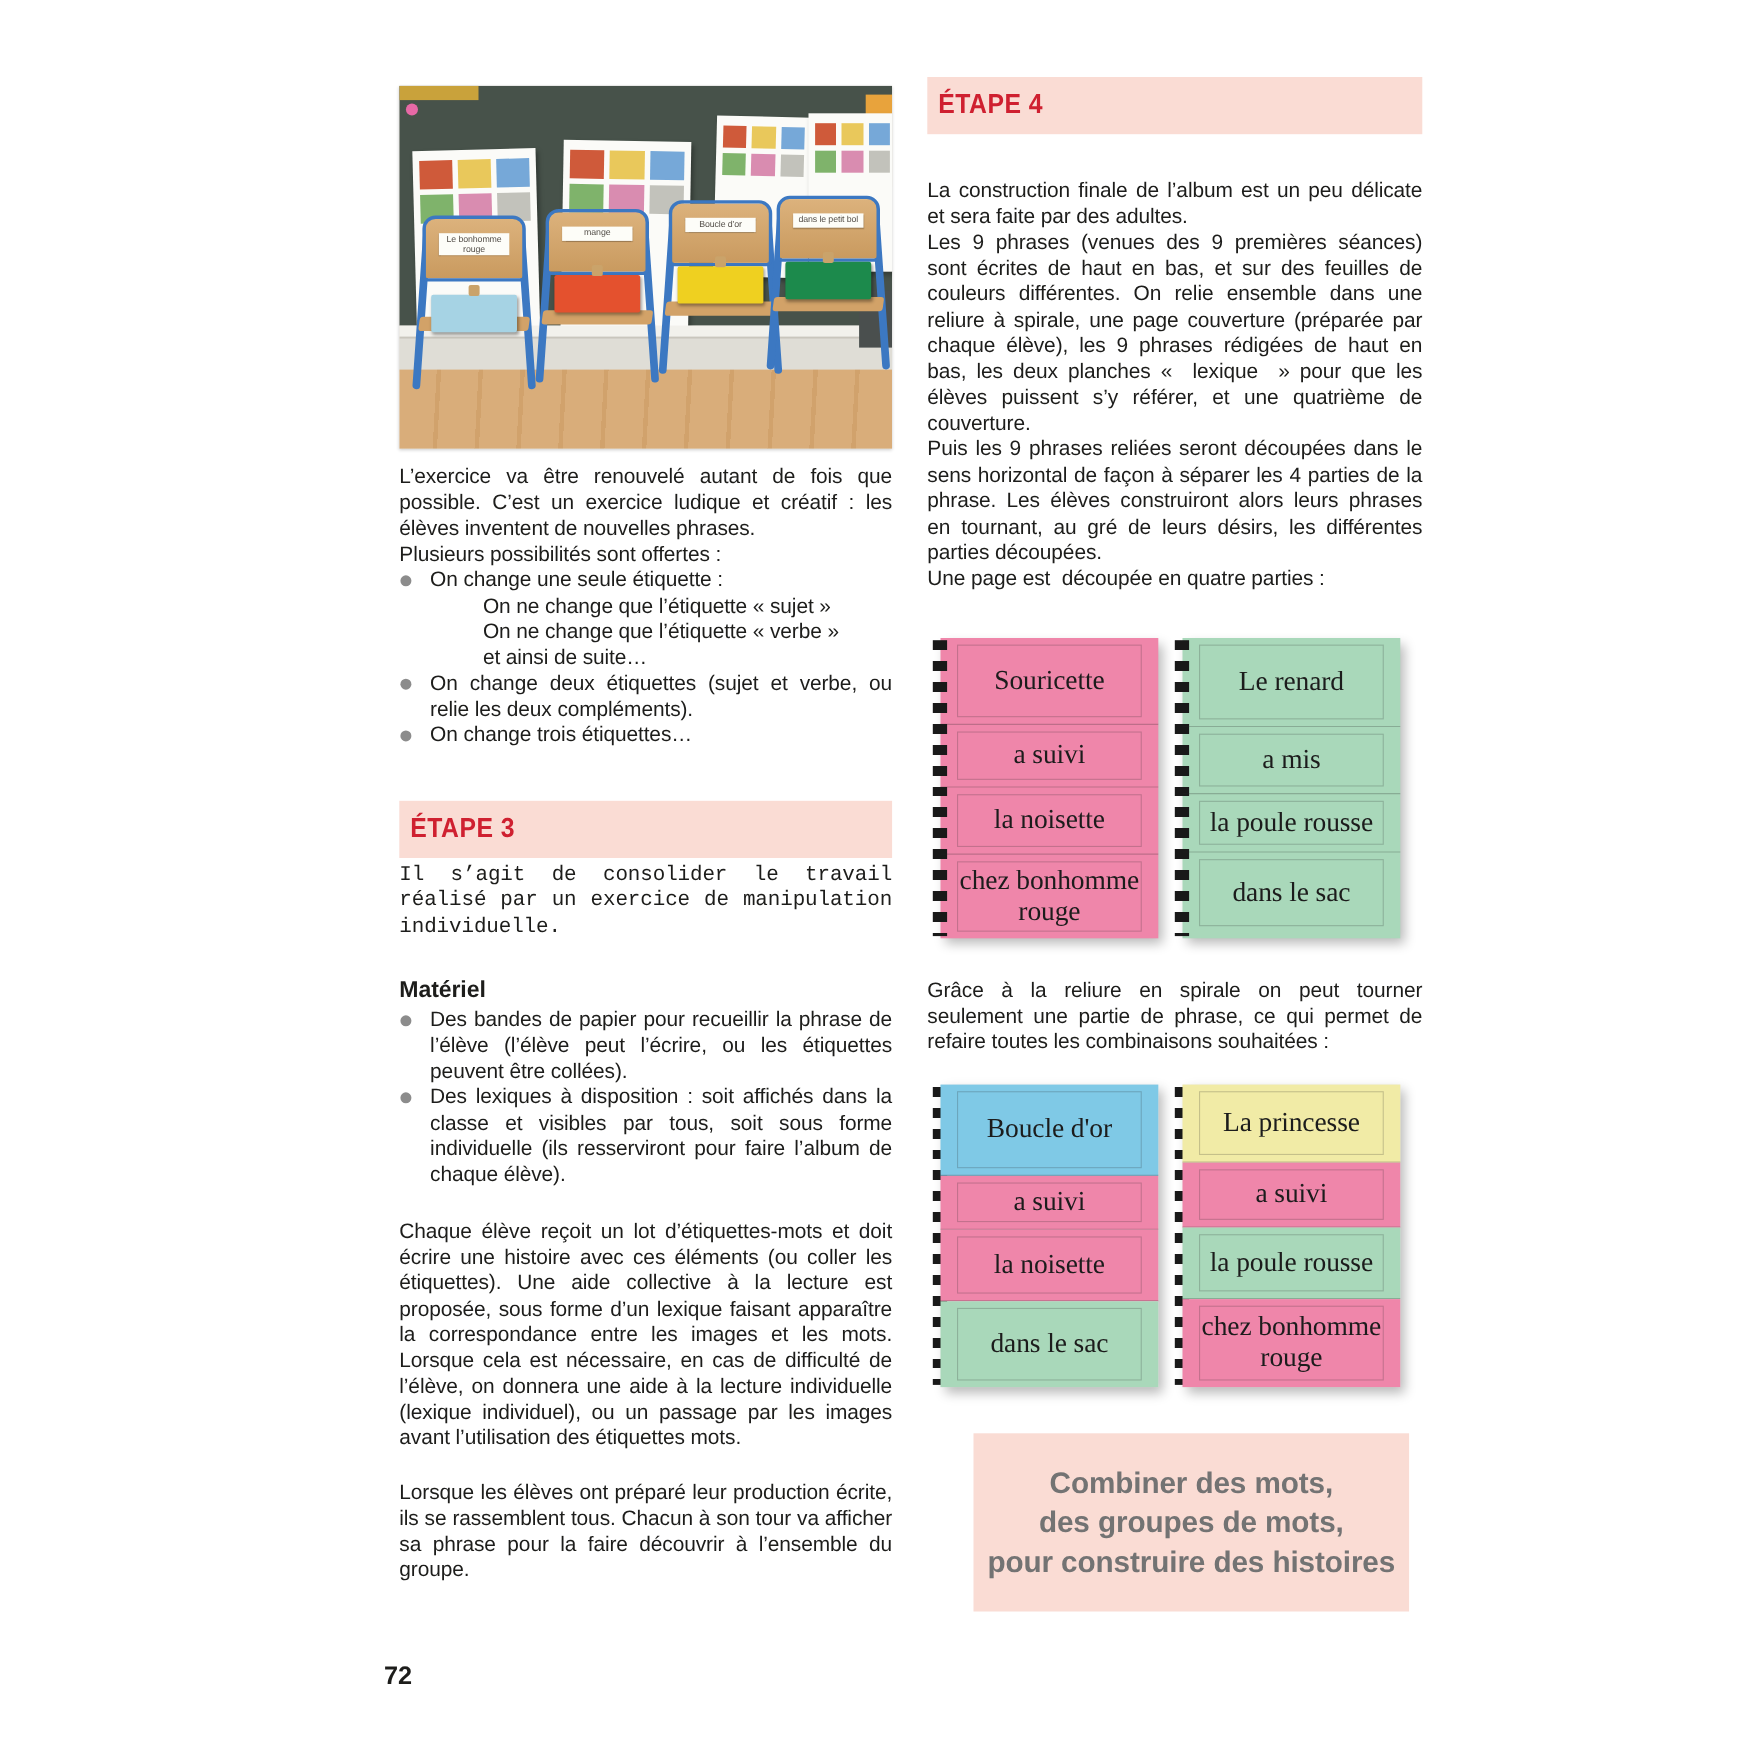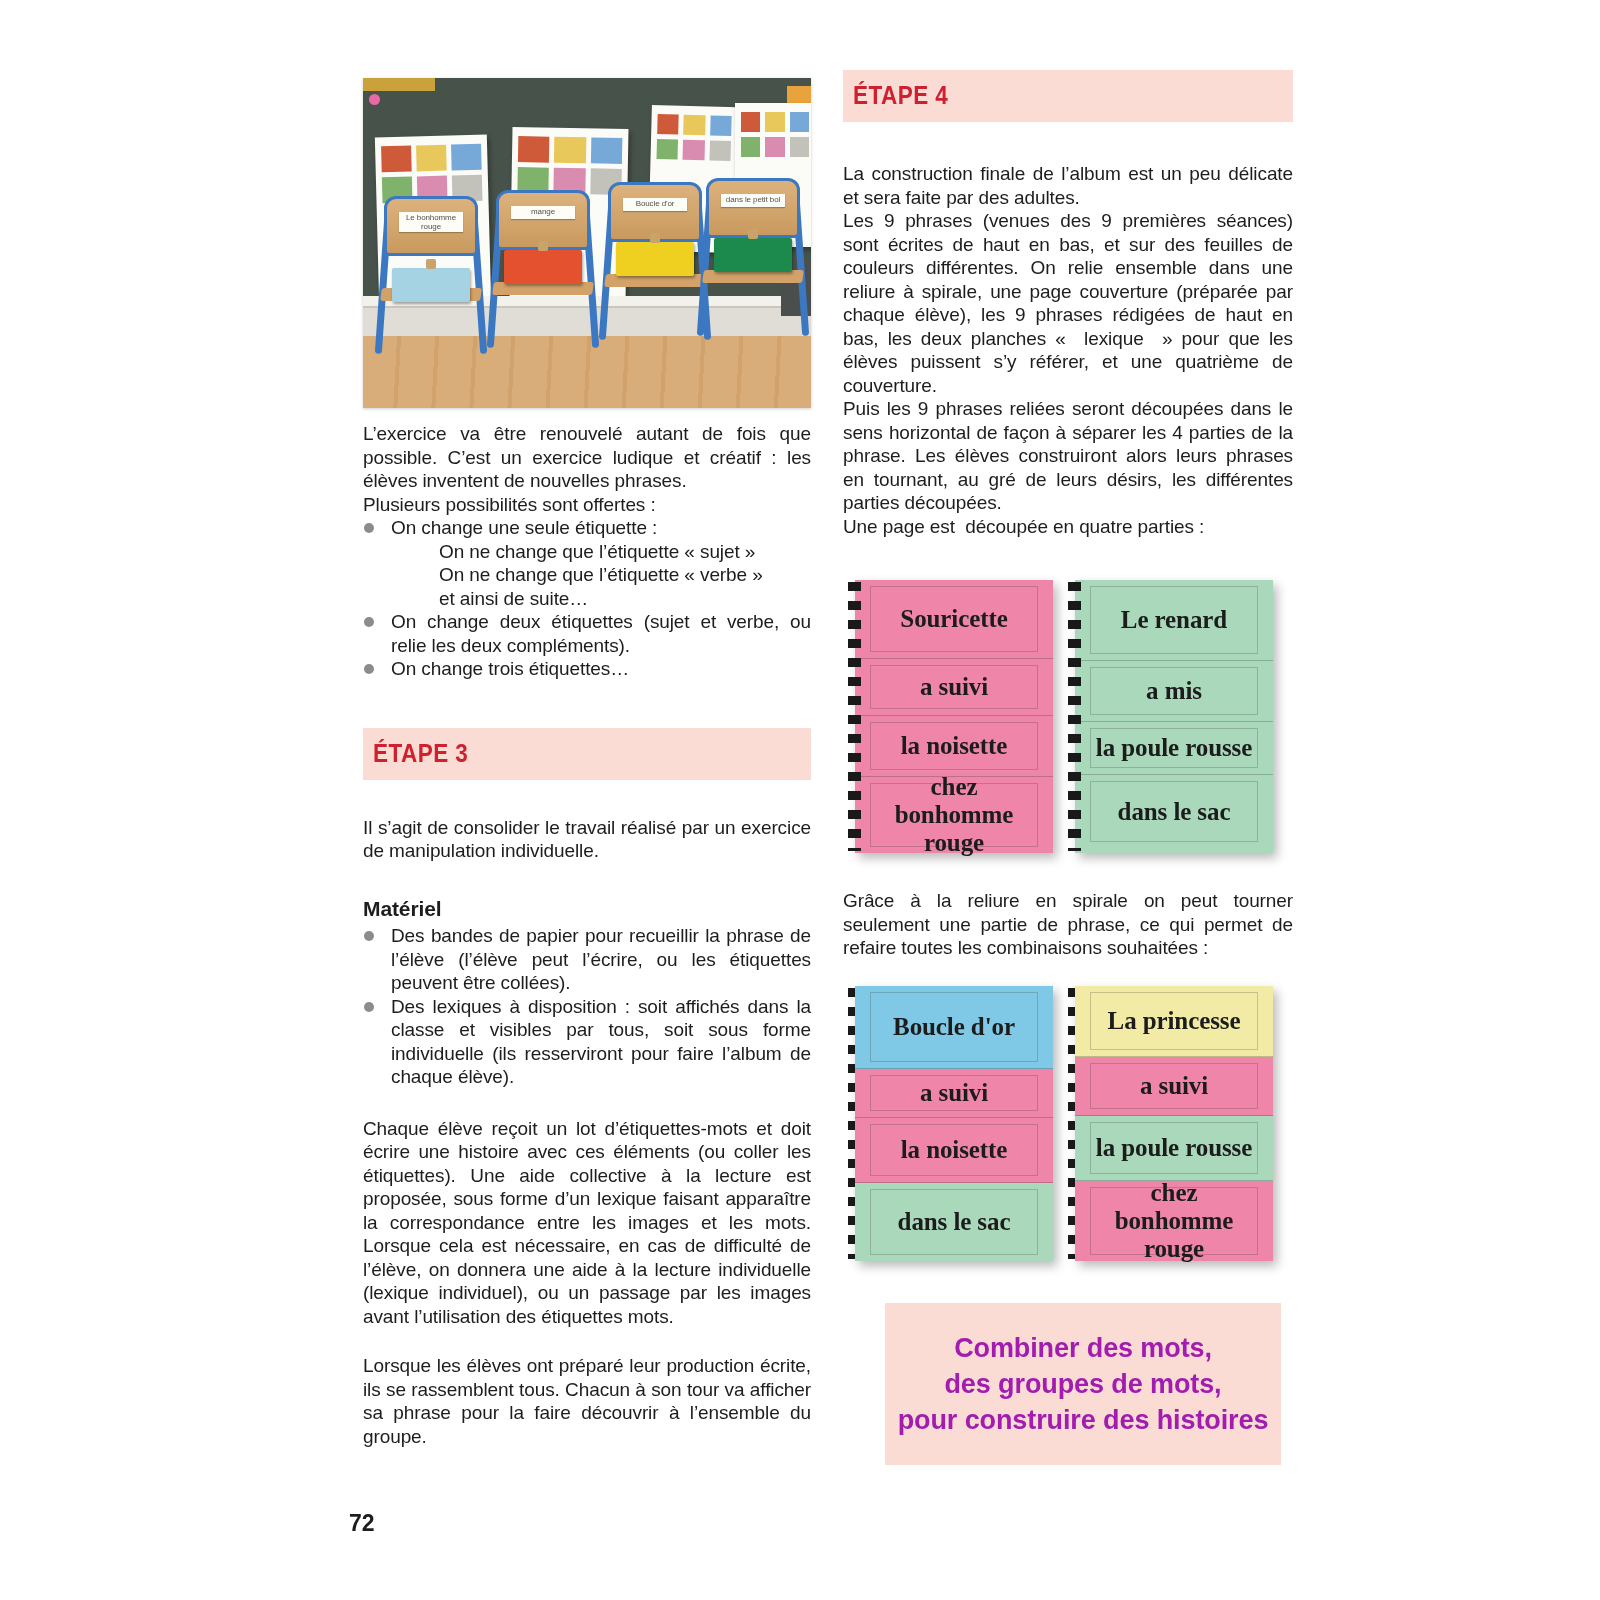--- a/index.html
+++ b/index.html
@@ -69,24 +69,24 @@
 
   
   .pair{display:flex;gap:22px;padding-left:12px;}
   .booklet{position:relative;width:198px;box-shadow:4px 5px 10px rgba(0,0,0,.28);background:#eee;}
   .comb{position:absolute;left:-7px;top:2px;bottom:2px;width:13px;
         background-image:repeating-linear-gradient(to bottom,#191919 0 9px,rgba(0,0,0,0) 9px 19px);}
   .strip{position:relative;display:flex;border-bottom:1px solid rgba(40,40,40,.25);}
   .strip:last-child{border-bottom:none;}
   .cell{flex:1;margin:6px 15px;border:1px solid rgba(40,40,40,.22);
         display:flex;align-items:center;justify-content:center;text-align:center;
-        font-family:"Liberation Serif","DejaVu Serif",serif;font-weight:bold;font-size:25px;color:#1c1c1c;line-height:1.12;}
+        font-family:"Liberation Serif","DejaVu Serif",serif;font-weight:normal;font-size:25px;color:#1c1c1c;line-height:1.12;}
 
   .combiner{width:384px;margin:42px 0 0 42px;background:var(--band_pink,#fadcd4);
-            text-align:center;padding:27px 6px;font-size:27px;font-weight:bold;line-height:36px;color:#a21caf;}
+            text-align:center;padding:27px 6px;font-size:27px;font-weight:bold;line-height:36px;color:#737373;}
 </style>
 </head>
 <body>
 
 <div class="page">
 
   <div class="col-left bodytext">
 
     <div class="photo">
       <div class="board"></div>
@@ -189,21 +189,21 @@
     <div class="li">
       <span class="dot"></span>
       <span>On change trois étiquettes…</span>
     </div>
 
 
     <div class="etape-band" style="margin-top:47px;">
       <span class="etape-label">ÉTAPE 3</span>
     </div>
 
-    <p class="j" style="margin-top:36px;">Il s’agit de consolider le travail réalisé par un exercice de manipulation individuelle.</p>
+    <p class="j" style="margin-top:4px;font-family:Liberation Mono, monospace;">Il s’agit de consolider le travail réalisé par un exercice de manipulation individuelle.</p>
 
     <div class="materiel-h">Matériel</div>
 
     <div class="li j">
       <span class="dot"></span>
       <span>Des bandes de papier pour recueillir la phrase de l’élève (l’élève peut l’écrire, ou les étiquettes peuvent être collées).</span>
     </div>
     <div class="li j">
       <span class="dot"></span>
       <span>Des lexiques à disposition&nbsp;: soit affichés dans la classe et visibles par tous, soit sous forme individuelle (ils resserviront pour faire l’album de chaque élève).</span>

